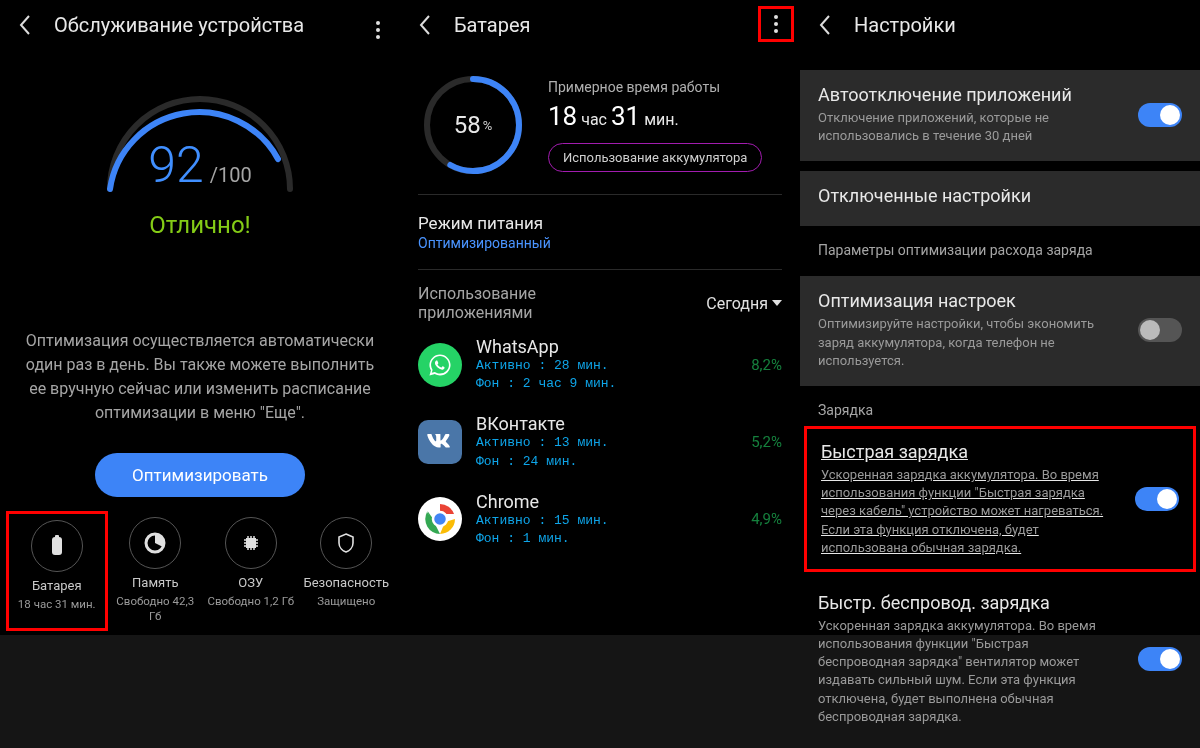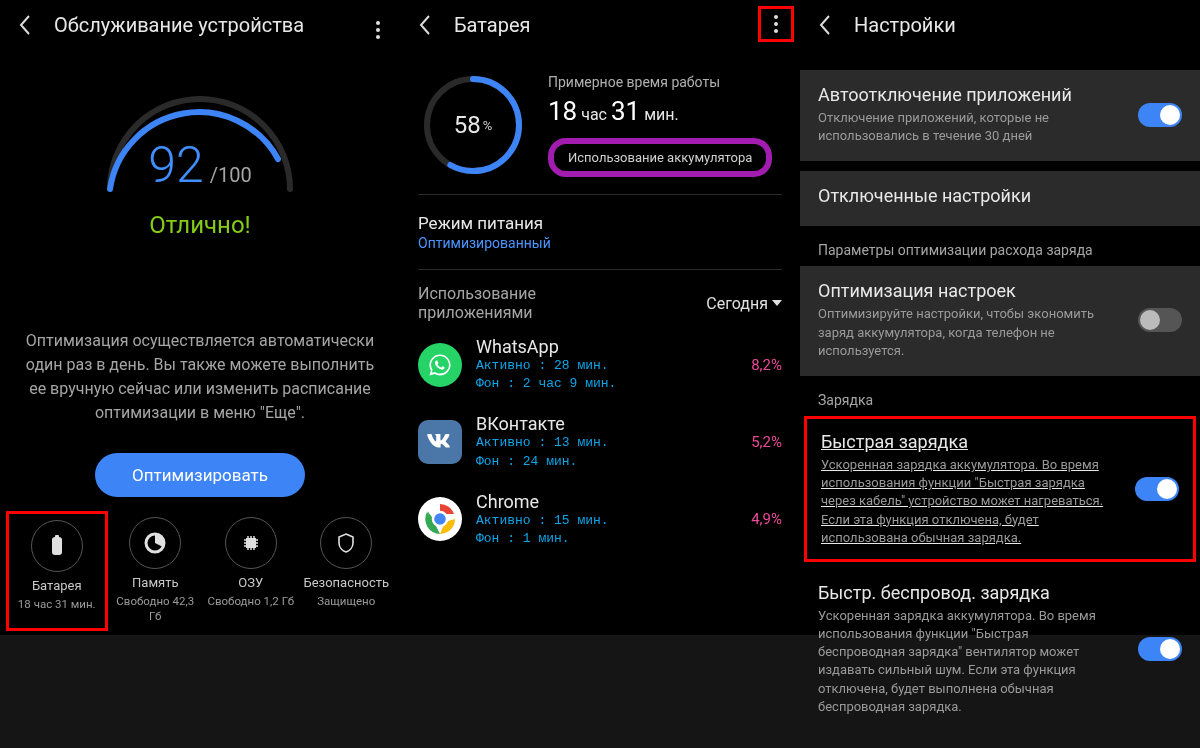--- a/index.html
+++ b/index.html
@@ -43,39 +43,39 @@
 
   
   .bat-top { display:flex; padding:20px 18px 8px 18px; gap:20px; align-items:center; }
   .bat-circle { width:110px; height:110px; position:relative; }
   .bat-pct { position:absolute; inset:0; display:flex; align-items:center; justify-content:center; font-size:24px; color:#e8e8e8; }
   .bat-pct small { font-size:13px; margin-left:2px; color:#ccc;}
   .bat-info { flex:1; }
   .bat-info-lbl { font-size:14px; color:#b0b0b0; margin-bottom:6px; }
   .bat-time { font-size:16px; color:#e8e8e8; }
   .bat-time .n { font-size:26px; color:#fff; }
-  .usage-btn { display:inline-block; border:6px solid #a21caf; border-radius:18px; padding:6px 14px; font-size:13px; color:#d0d0d0; margin-top:12px; cursor:pointer; }
+  .usage-btn { display:inline-block; border:1px solid #a21caf; border-radius:18px; padding:6px 14px; font-size:13px; color:#d0d0d0; margin-top:12px; cursor:pointer; }
 
   .sep { height:1px; background:#2a2a2a; margin:6px 18px; }
 
   .section { padding:12px 18px; }
   .sec-title { font-size:17px; color:#e8e8e8; margin-bottom:2px; }
   .sec-sub { font-size:14px; color:#4a94ff; }
 
   .usage-head { display:flex; justify-content:space-between; padding:8px 18px 4px; font-size:16px; color:#a5a5a5; }
   .usage-head-right { cursor:pointer; display:flex; align-items:center; gap:4px; color:#e0e0e0;}
   .tri-down { width:0; height:0; border-left:5px solid transparent; border-right:5px solid transparent; border-top:6px solid #e0e0e0; }
 
   .app-list { }
   .app-row { display:flex; align-items:center; padding:10px 18px; }
   .app-icon { width:44px; height:44px; border-radius:22px; display:flex; align-items:center; justify-content:center; margin-right:14px; flex-shrink:0; }
   .app-meta { flex:1; }
   .app-name { font-size:18px; color:#e8e8e8; }
   .app-det { font-size:13px; color:#0ea5e9; line-height:1.4;font-family:Liberation Mono, monospace; }
-  .app-pct { font-size:15px; color:#ec4899; }
+  .app-pct { font-size:15px; color:#15803d; }
 
   .wa { background:#25D366; }
   .vk { background:#4a76a8; border-radius:10px; }
   .ch { background:#fff; }
 
   
   .setting { background:#2b2b2b; margin:10px 0 0 0; padding:14px 18px 16px; display:flex; align-items:center; gap:20px; border-radius:0; }
   .setting .left { flex:1; }
   .setting-title { font-size:18px; color:#e8e8e8; margin-bottom:4px; }
   .setting-desc { font-size:13px; color:#9a9a9a; line-height:1.4; }
@@ -298,21 +298,21 @@
     </div>
 
     <div class="setting">
       <div class="left">
         <div class="setting-title">Отключенные настройки</div>
       </div>
     </div>
 
     <div class="group-head">Параметры оптимизации расхода заряда</div>
 
-    <div class="setting" style="margin-top:4px;">
+    <div class="setting" style="margin-top:14px;">
       <div class="left">
         <div class="setting-title">Оптимизация настроек</div>
         <div class="setting-desc">Оптимизируйте настройки, чтобы экономить заряд аккумулятора, когда телефон не используется.</div>
       </div>
       <div class="toggle off">
           <div class="knob"></div>
         </div>
     </div>
 
     <div class="group-head">Зарядка</div>

